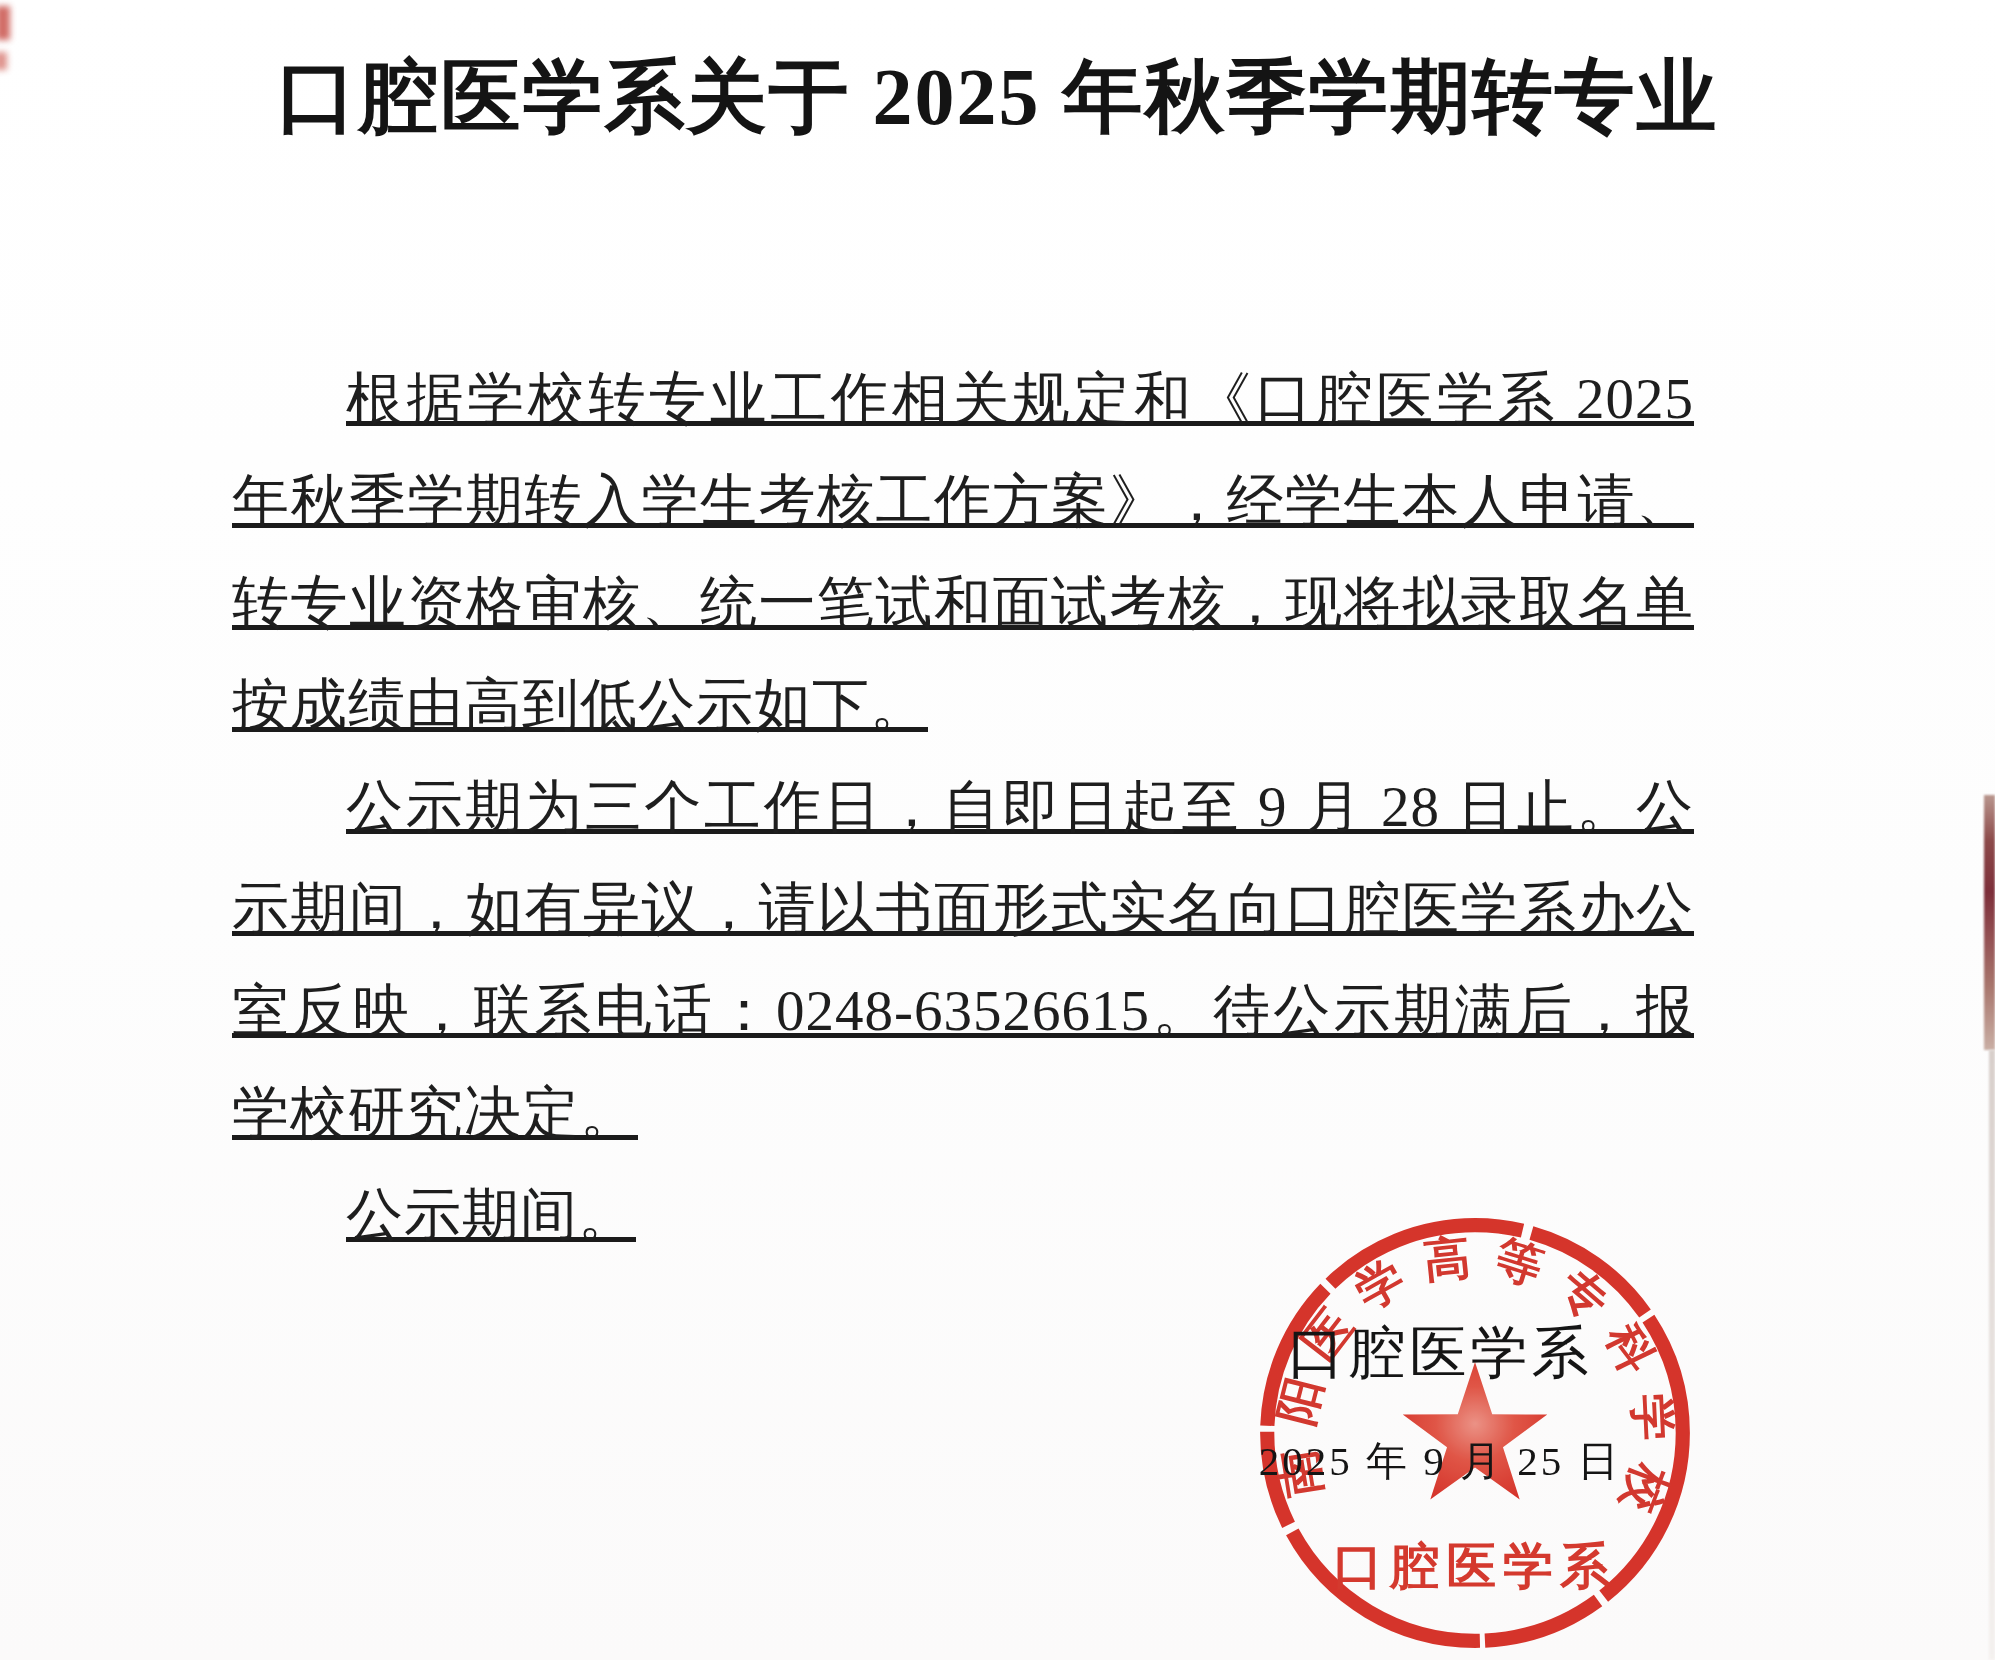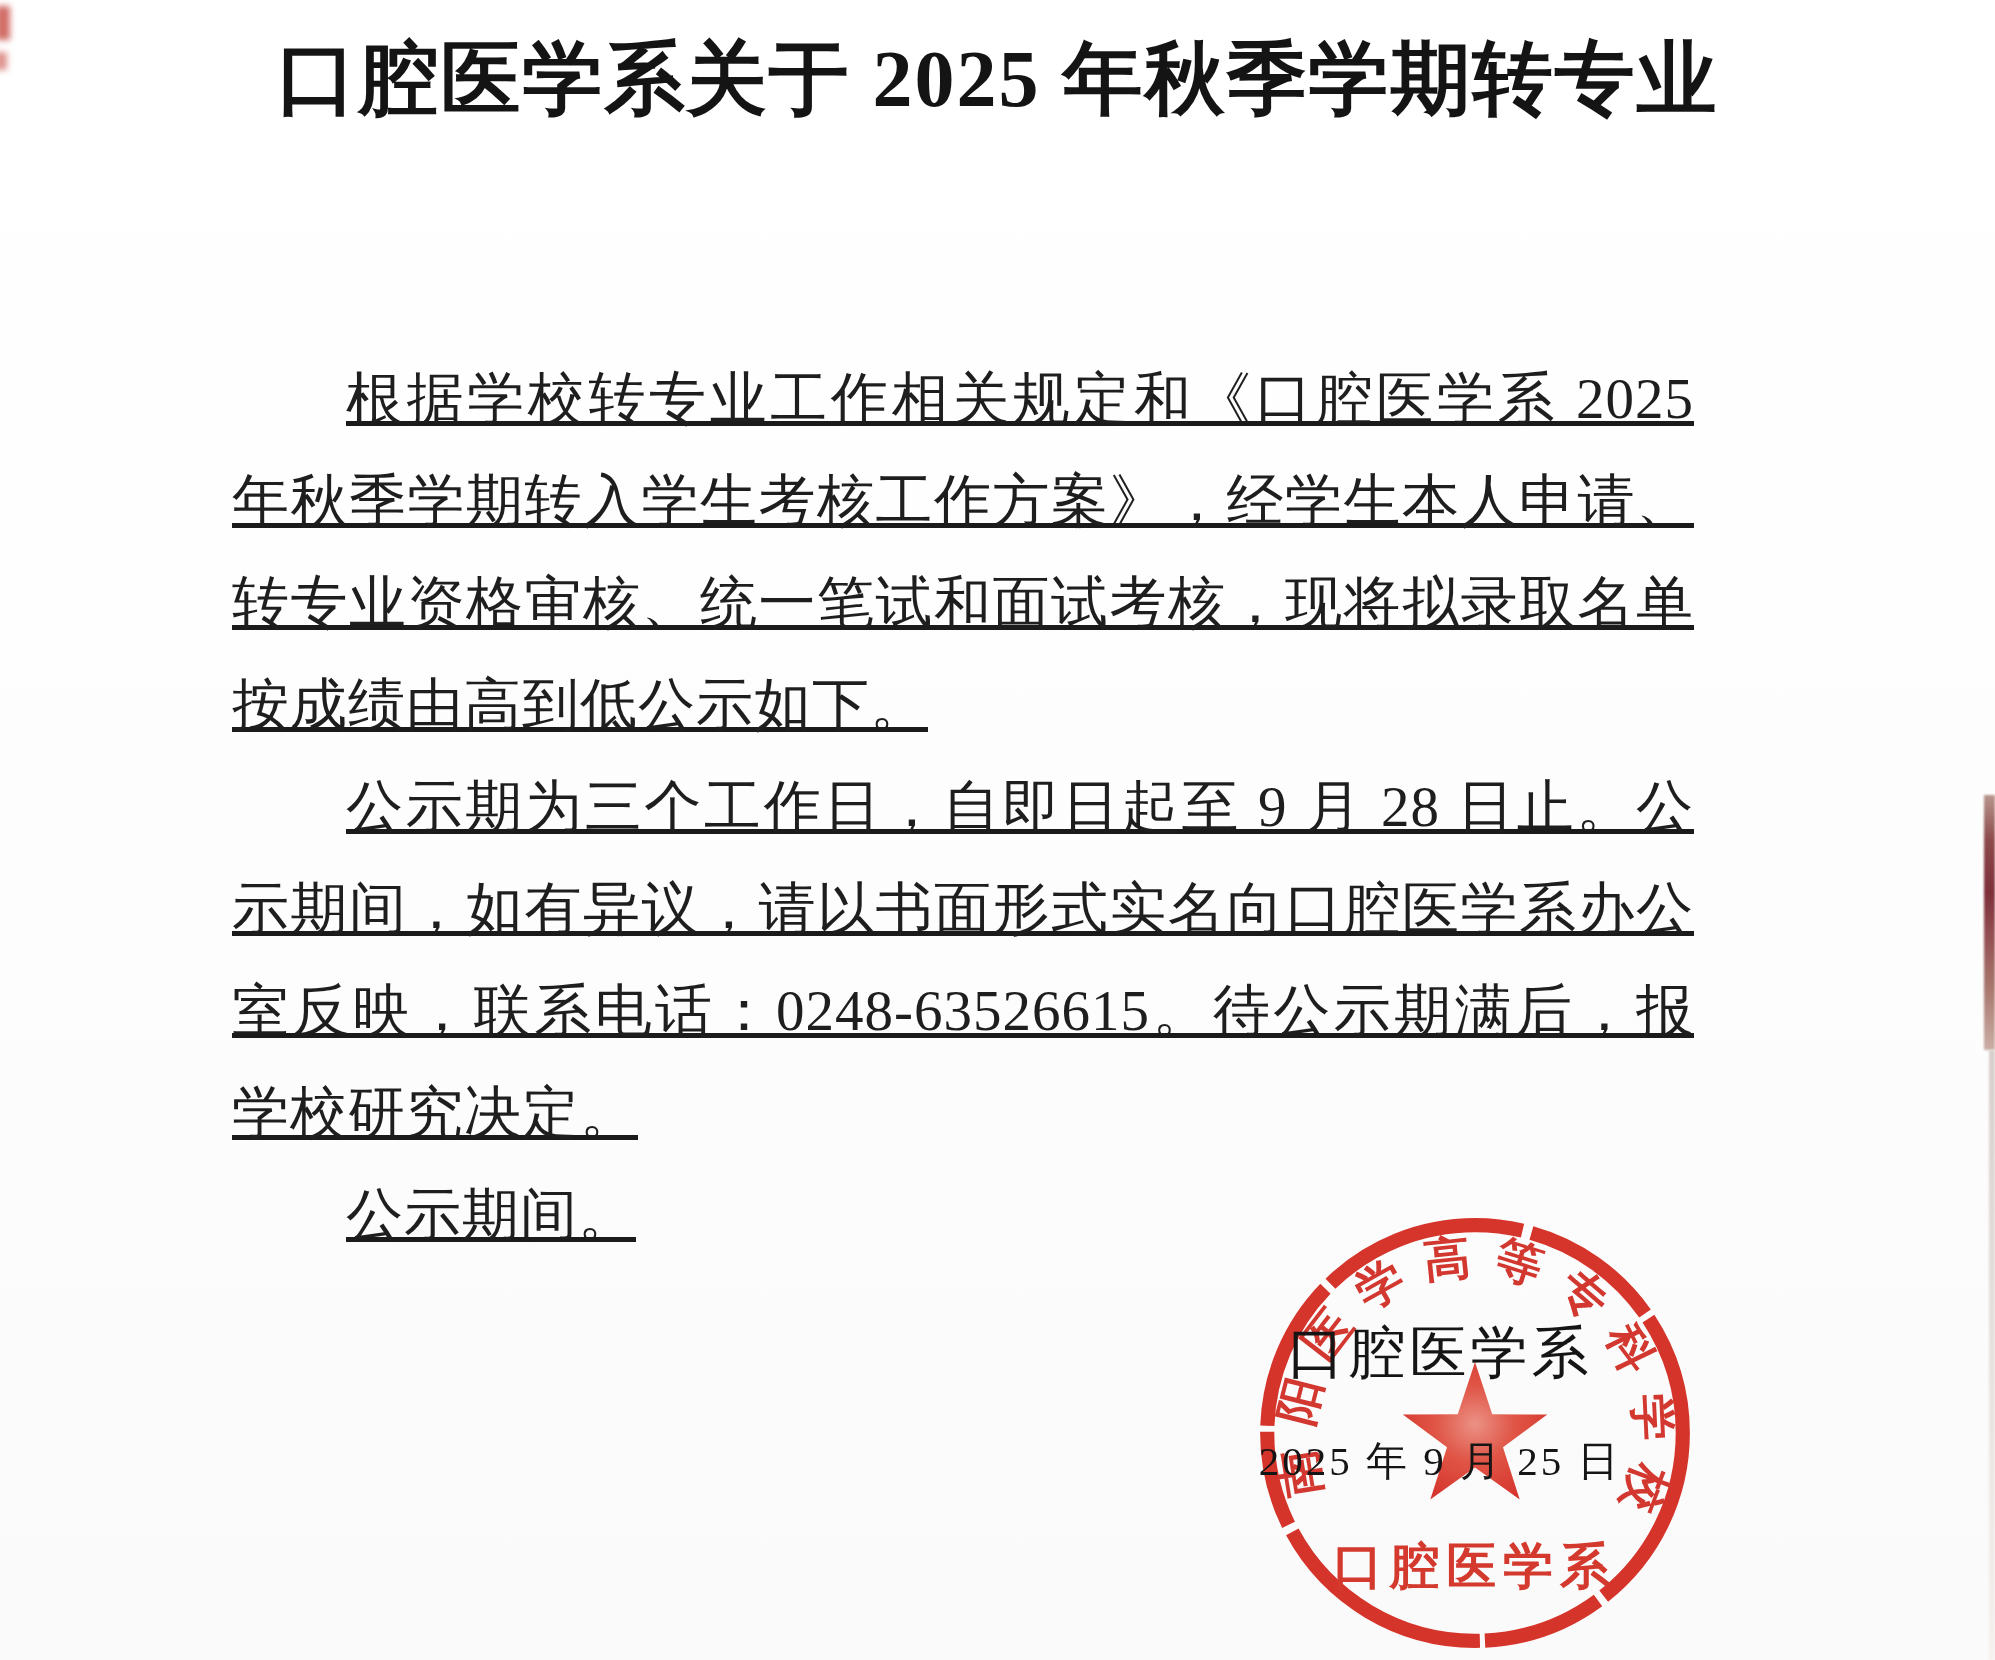--- a/index.html
+++ b/index.html
@@ -12,21 +12,21 @@
     position: relative;
     width: 1995px;
     height: 1660px;
     background: linear-gradient(180deg, #ffffff 0%, #fdfdfd 55%, #fbfafa 100%);
     overflow: hidden;
     color: #1b1b1b;
   }
   .title-block {
     position: absolute;
     left: 0;
-    top: 18px;
+    top: 36px;
     width: 100%;
     text-align: center;
   }
   .title-line {
     font-size: 80px;
     font-weight: bold;
     color: #141414;
     line-height: 122px;
     letter-spacing: 2px;
     font-family: "Liberation Serif", "DejaVu Serif", serif;

